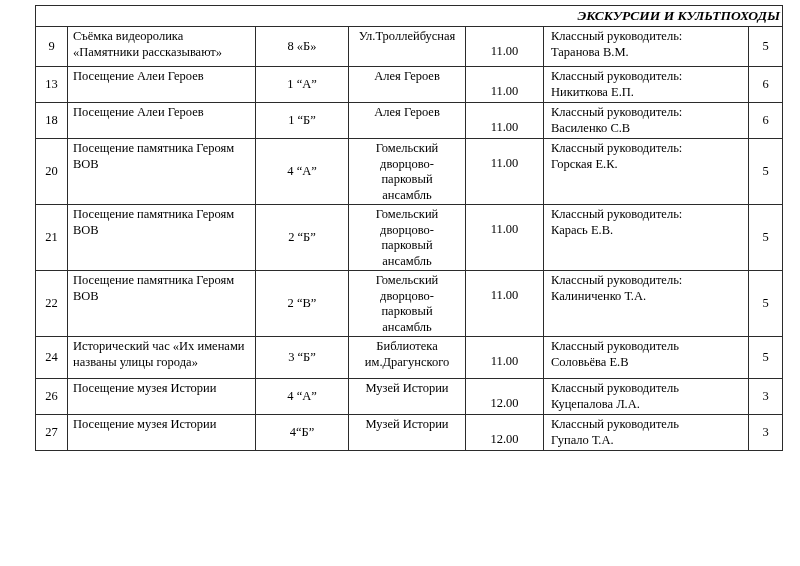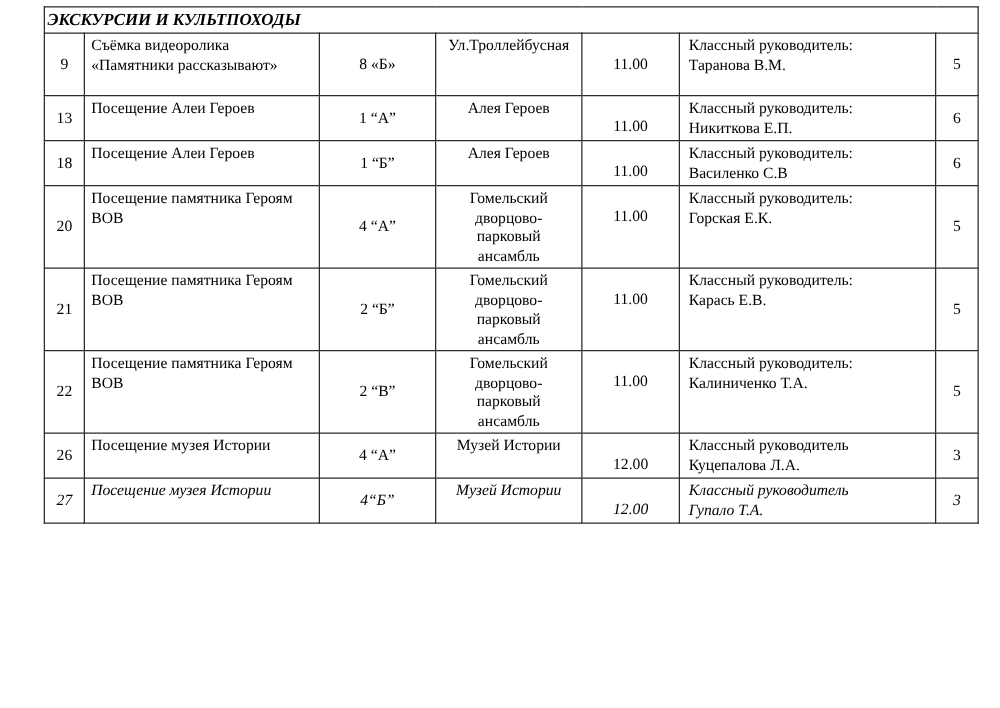--- a/index.html
+++ b/index.html
@@ -31,33 +31,33 @@
   table.schedule th,
   table.schedule td {
     border: 1px solid #2b2b2b;
     overflow: hidden;
   }
   th.title-cell {
     height: 20px;
     font-size: 13.5px;
     font-weight: bold;
     font-style: italic;
-    text-align: left;
+    text-align: right;
     vertical-align: middle;
     padding: 0 2px;
   }
   td {
     font-size: 12.5px;
     line-height: 15.5px;
     padding: 1px 3px;
     vertical-align: top;
     white-space: pre-line;
   }
   td.c-num  { text-align: center; vertical-align: middle; padding: 1px 2px; }
-  td.c-act  { text-align: left;   padding: 2px 4px 16px 5px; }
+  td.c-act  { text-align: left;   padding: 2px 4px 6px 5px; }
   td.c-cls  { text-align: center; vertical-align: middle; }
   td.c-plc  { text-align: center; padding-top: 2px; }
   td.c-tim  { text-align: center; padding-top: 17px; }
   td.c-tch  { text-align: left;   padding: 2px 3px 2px 7px; }
   td.c-cnt  { text-align: center; vertical-align: middle; }
 </style>
 </head>
 <body>
 
 <div class="sheet">
@@ -139,31 +139,42 @@
     <td class="c-cls">2 “В”</td>
     <td class="c-plc">Гомельский
 дворцово-
 парковый
 ансамбль</td>
     <td class="c-tim">11.00</td>
     <td class="c-tch">Классный руководитель:
 Калиниченко Т.А.</td>
     <td class="c-cnt">5</td>
   </tr>
+        <tr style="height: 42px;">
+    <td class="c-num">24</td>
+    <td class="c-act">Исторический час «Их именами названы улицы города»</td>
+    <td class="c-cls">3 “Б”</td>
+    <td class="c-plc">Библиотека
+им.Драгунского</td>
+    <td class="c-tim">11.00</td>
+    <td class="c-tch">Классный руководитель
+Соловьёва Е.В</td>
+    <td class="c-cnt">5</td>
+  </tr>
         <tr style="height: 27px;">
     <td class="c-num">26</td>
     <td class="c-act">Посещение музея Истории</td>
     <td class="c-cls">4 “А”</td>
     <td class="c-plc">Музей Истории</td>
     <td class="c-tim">12.00</td>
     <td class="c-tch">Классный руководитель
 Куцепалова Л.А.</td>
     <td class="c-cnt">3</td>
   </tr>
-        <tr style="height: 30px; font-style: italic;">
+        <tr style="height: 30px;">
     <td class="c-num">27</td>
     <td class="c-act">Посещение музея Истории</td>
     <td class="c-cls">4“Б”</td>
     <td class="c-plc">Музей Истории</td>
     <td class="c-tim">12.00</td>
     <td class="c-tch">Классный руководитель
 Гупало Т.А.</td>
     <td class="c-cnt">3</td>
   </tr>
       </tbody>

